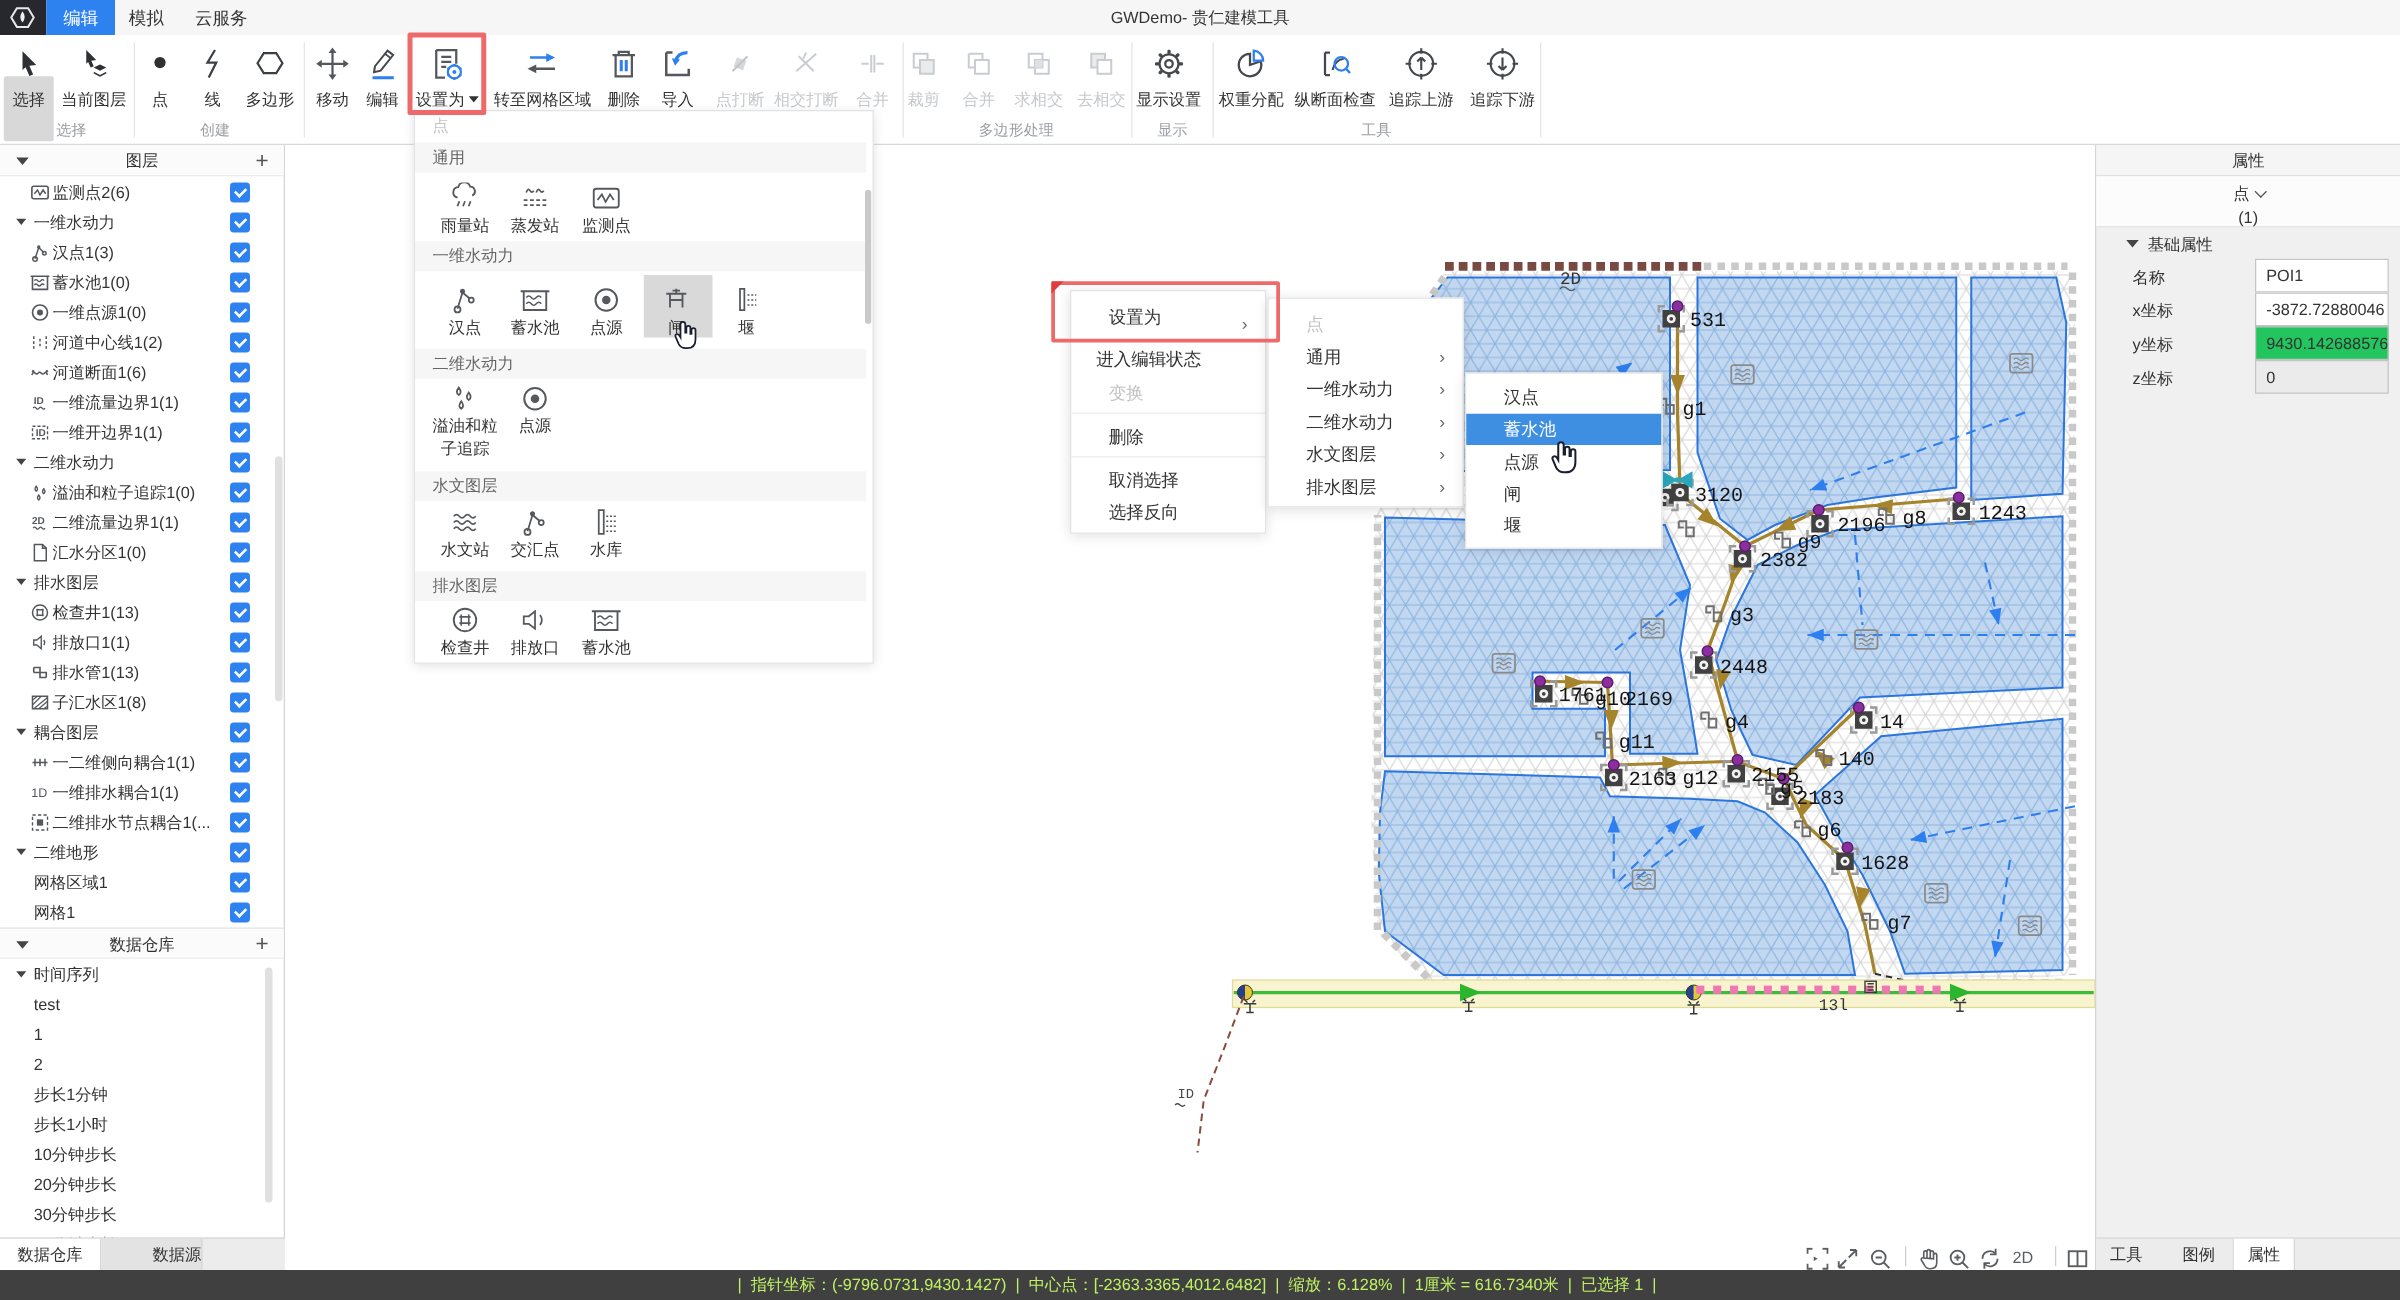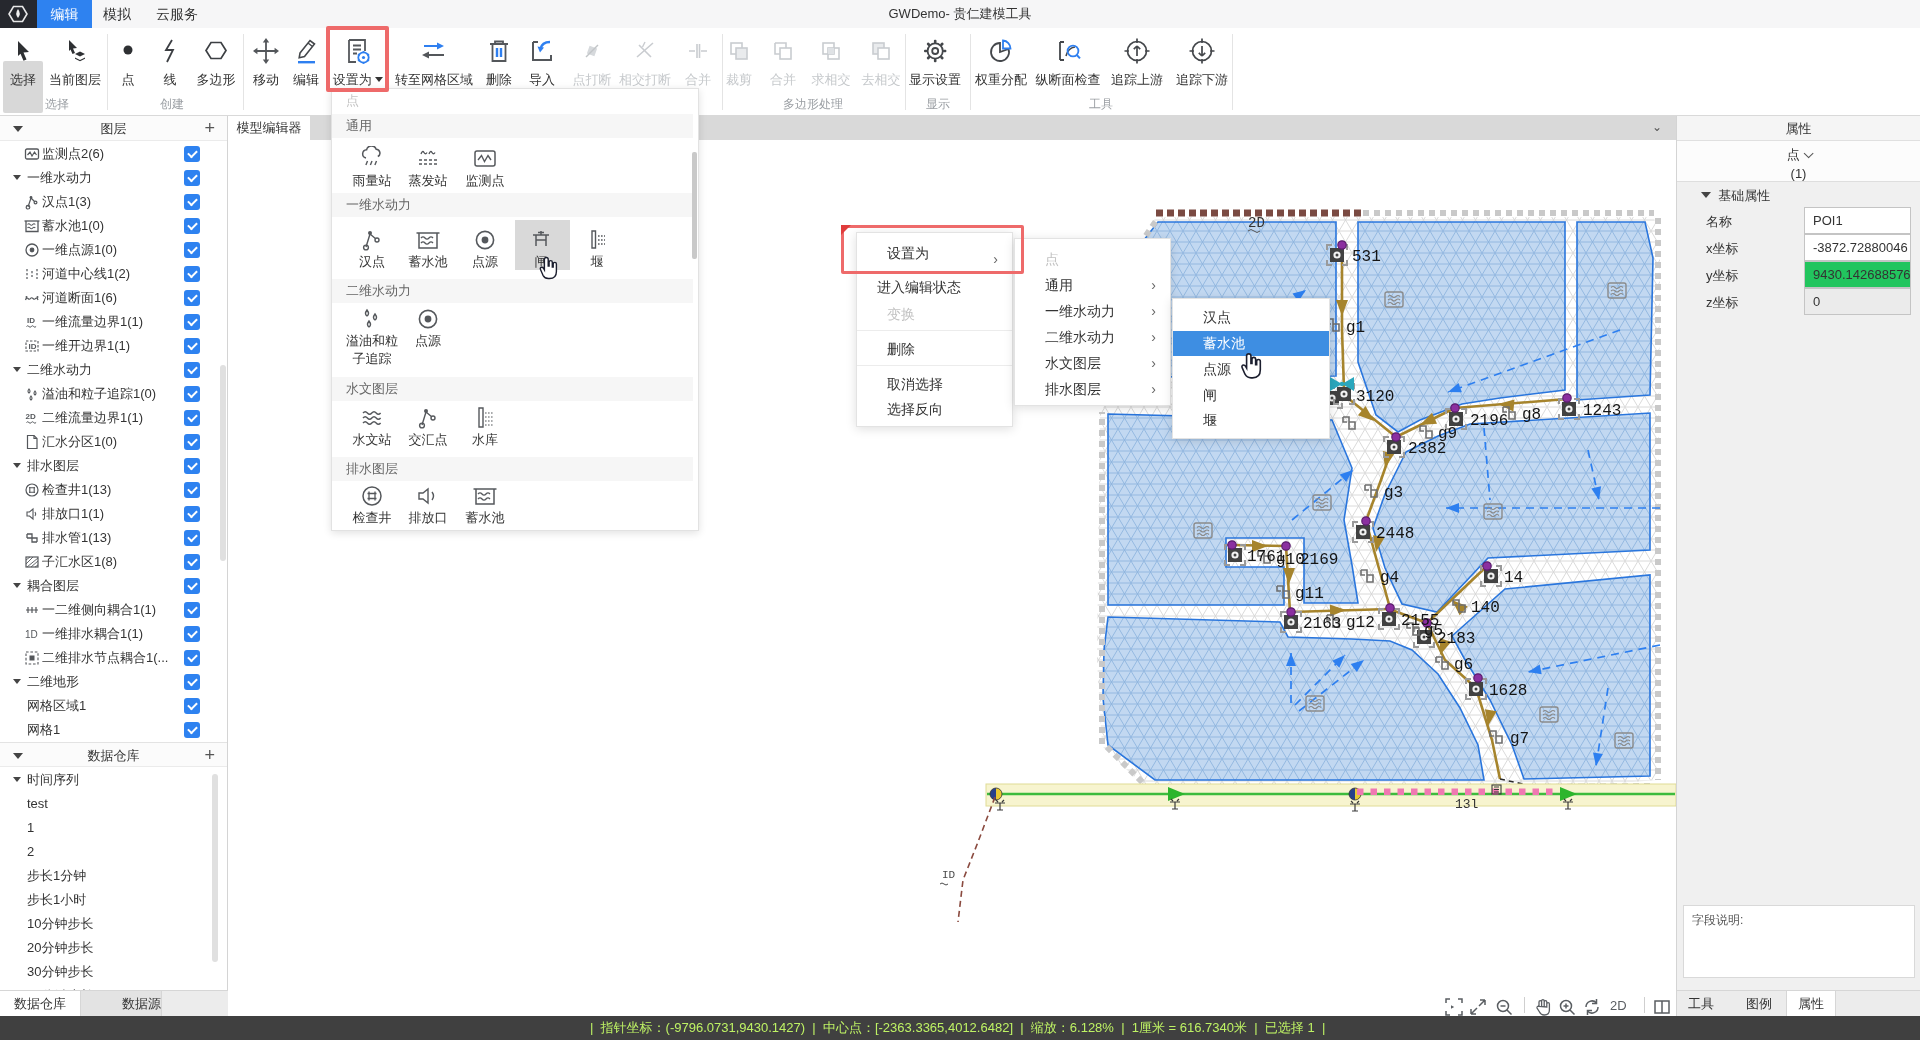--- a/index.html
+++ b/index.html
@@ -875,43 +875,38 @@
 <svg width="18" height="18" viewBox="0 0 18 18" style="position:absolute;left:1355px;top:882px;">
         <path d="M3 9 a6 6 0 0 1 10.5-4 M15 9 a6 6 0 0 1-10.5 4" fill="none" stroke="#5a5e62" stroke-width="1.5"></path>
         <path d="M13.5 1 v4.5 H9 M4.5 17 v-4.5 H9" fill="none" stroke="#5a5e62" stroke-width="1.5"></path>
       </svg>
 <div style="position:absolute;left:1382px;top:882px;font-size:13px;color:#5a5e62;">2D</div>
 <div style="position:absolute;left:1416px;top:881px;width:1px;height:16px;background:#cfcfcf;"></div>
 <svg width="18" height="18" viewBox="0 0 18 18" style="position:absolute;left:1425px;top:882px;">
         <rect x="2" y="3" width="14" height="12" fill="none" stroke="#5a5e62" stroke-width="1.5"></rect>
         <path d="M9 3 V15" stroke="#5a5e62" stroke-width="1.5"></path>
       </svg>
-<div id="tabstrip">
-        <div class="tab">模型编辑器</div>
-        <div class="chev">⌄</div>
-      </div>
 </div>
 <div id="rpanel">
       <div class="phead" style="border-bottom:1px solid #e0e0e0;">
         <div class="ttl">属性</div>
       </div>
 <div style="position:absolute;left:0;top:25px;width:243px;height:41px;background:#fcfcfc;border-bottom:1px solid #dedede;text-align:center;">
         <div style="font-size:13px;color:#333;margin-top:5px;">点 <span style="display:inline-block;width:7px;height:7px;border-right:1.6px solid #555;border-bottom:1.6px solid #555;transform:rotate(45deg) translateY(-3px);"></span></div>
         <div style="font-size:13px;color:#333;margin-top:2px;">(1)</div>
       </div>
 <div style="position:absolute;left:24px;top:71px;font-size:13px;color:#333;"><span style="display:inline-block;width:0;height:0;border-left:5px solid transparent;border-right:5px solid transparent;border-top:6px solid #444;vertical-align:2px;"></span>&nbsp;&nbsp;基础属性</div>
 <div class="rfield" style="left:29px;top:97px;">名称</div>
 <div class="rinput" style="top:91px;background:#fff;">POI1</div>
 <div class="rfield" style="left:29px;top:124px;">x坐标</div>
 <div class="rinput" style="top:118px;background:#fff;">-3872.72880046</div>
 <div class="rfield" style="left:29px;top:151px;">y坐标</div>
 <div class="rinput" style="top:145px;background:#22c55e;">9430.142688576</div>
 <div class="rfield" style="left:29px;top:178px;">z坐标</div>
 <div class="rinput" style="top:172px;background:#ebebeb;">0</div>
-<div style="position:absolute;left:6px;top:789px;width:232px;height:73px;background:#fff;border:1px solid #d9d9d9;font-size:12px;color:#555;padding:6px 8px;">字段说明:</div>
 <div id="rtabs">
         <span style="position:absolute;left:11px;line-height:26px;">工具</span>
         <span style="position:absolute;left:69px;line-height:26px;">图例</span>
         <div style="position:absolute;left:109px;top:0;width:50px;height:26px;background:#fff;border-left:1px solid #d6d6d6;border-right:1px solid #d6d6d6;text-align:center;line-height:26px;">属性</div>
       </div>
     </div>
 <div id="statusbar">
       <span style="position:absolute;left:590px;font-size:13px;">|&nbsp;&nbsp;指针坐标：(-9796.0731,9430.1427)&nbsp;&nbsp;|&nbsp;&nbsp;中心点：[-2363.3365,4012.6482]&nbsp;&nbsp;|&nbsp;&nbsp;缩放：6.128%&nbsp;&nbsp;|&nbsp;&nbsp;1厘米 = 616.7340米&nbsp;&nbsp;|&nbsp;&nbsp;已选择 1&nbsp;&nbsp;|</span>
     </div>
 <div id="dropdown">

